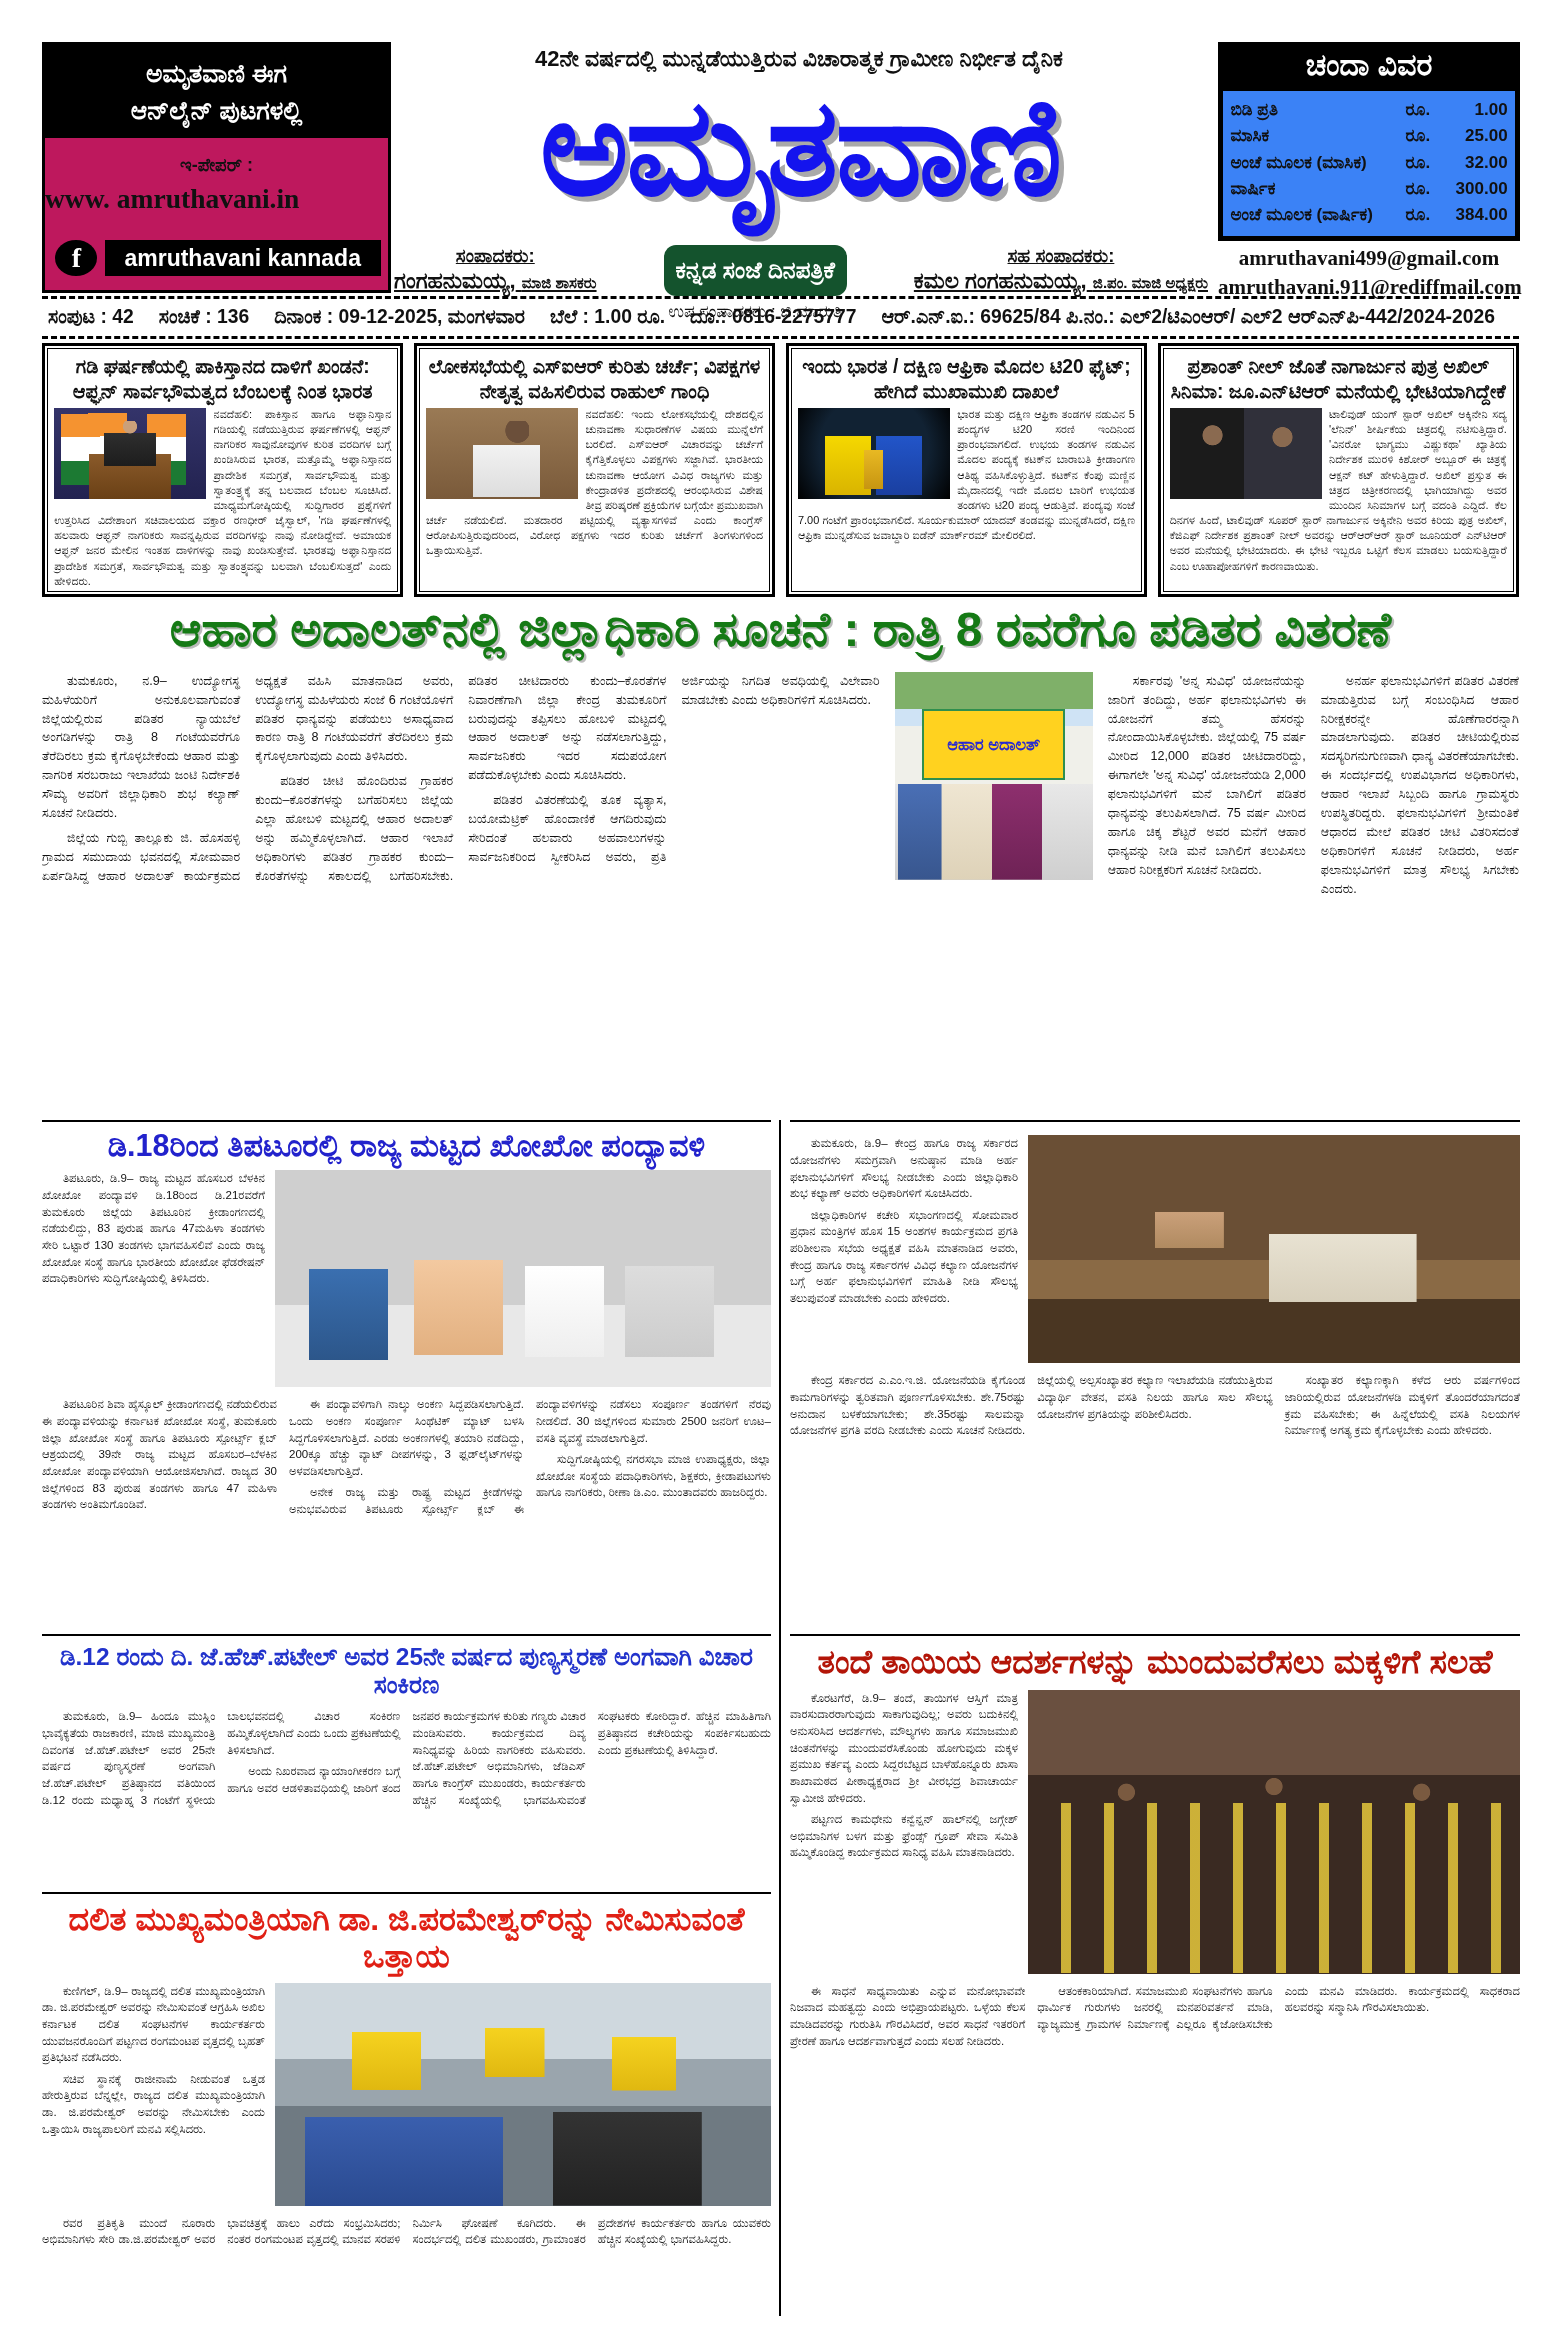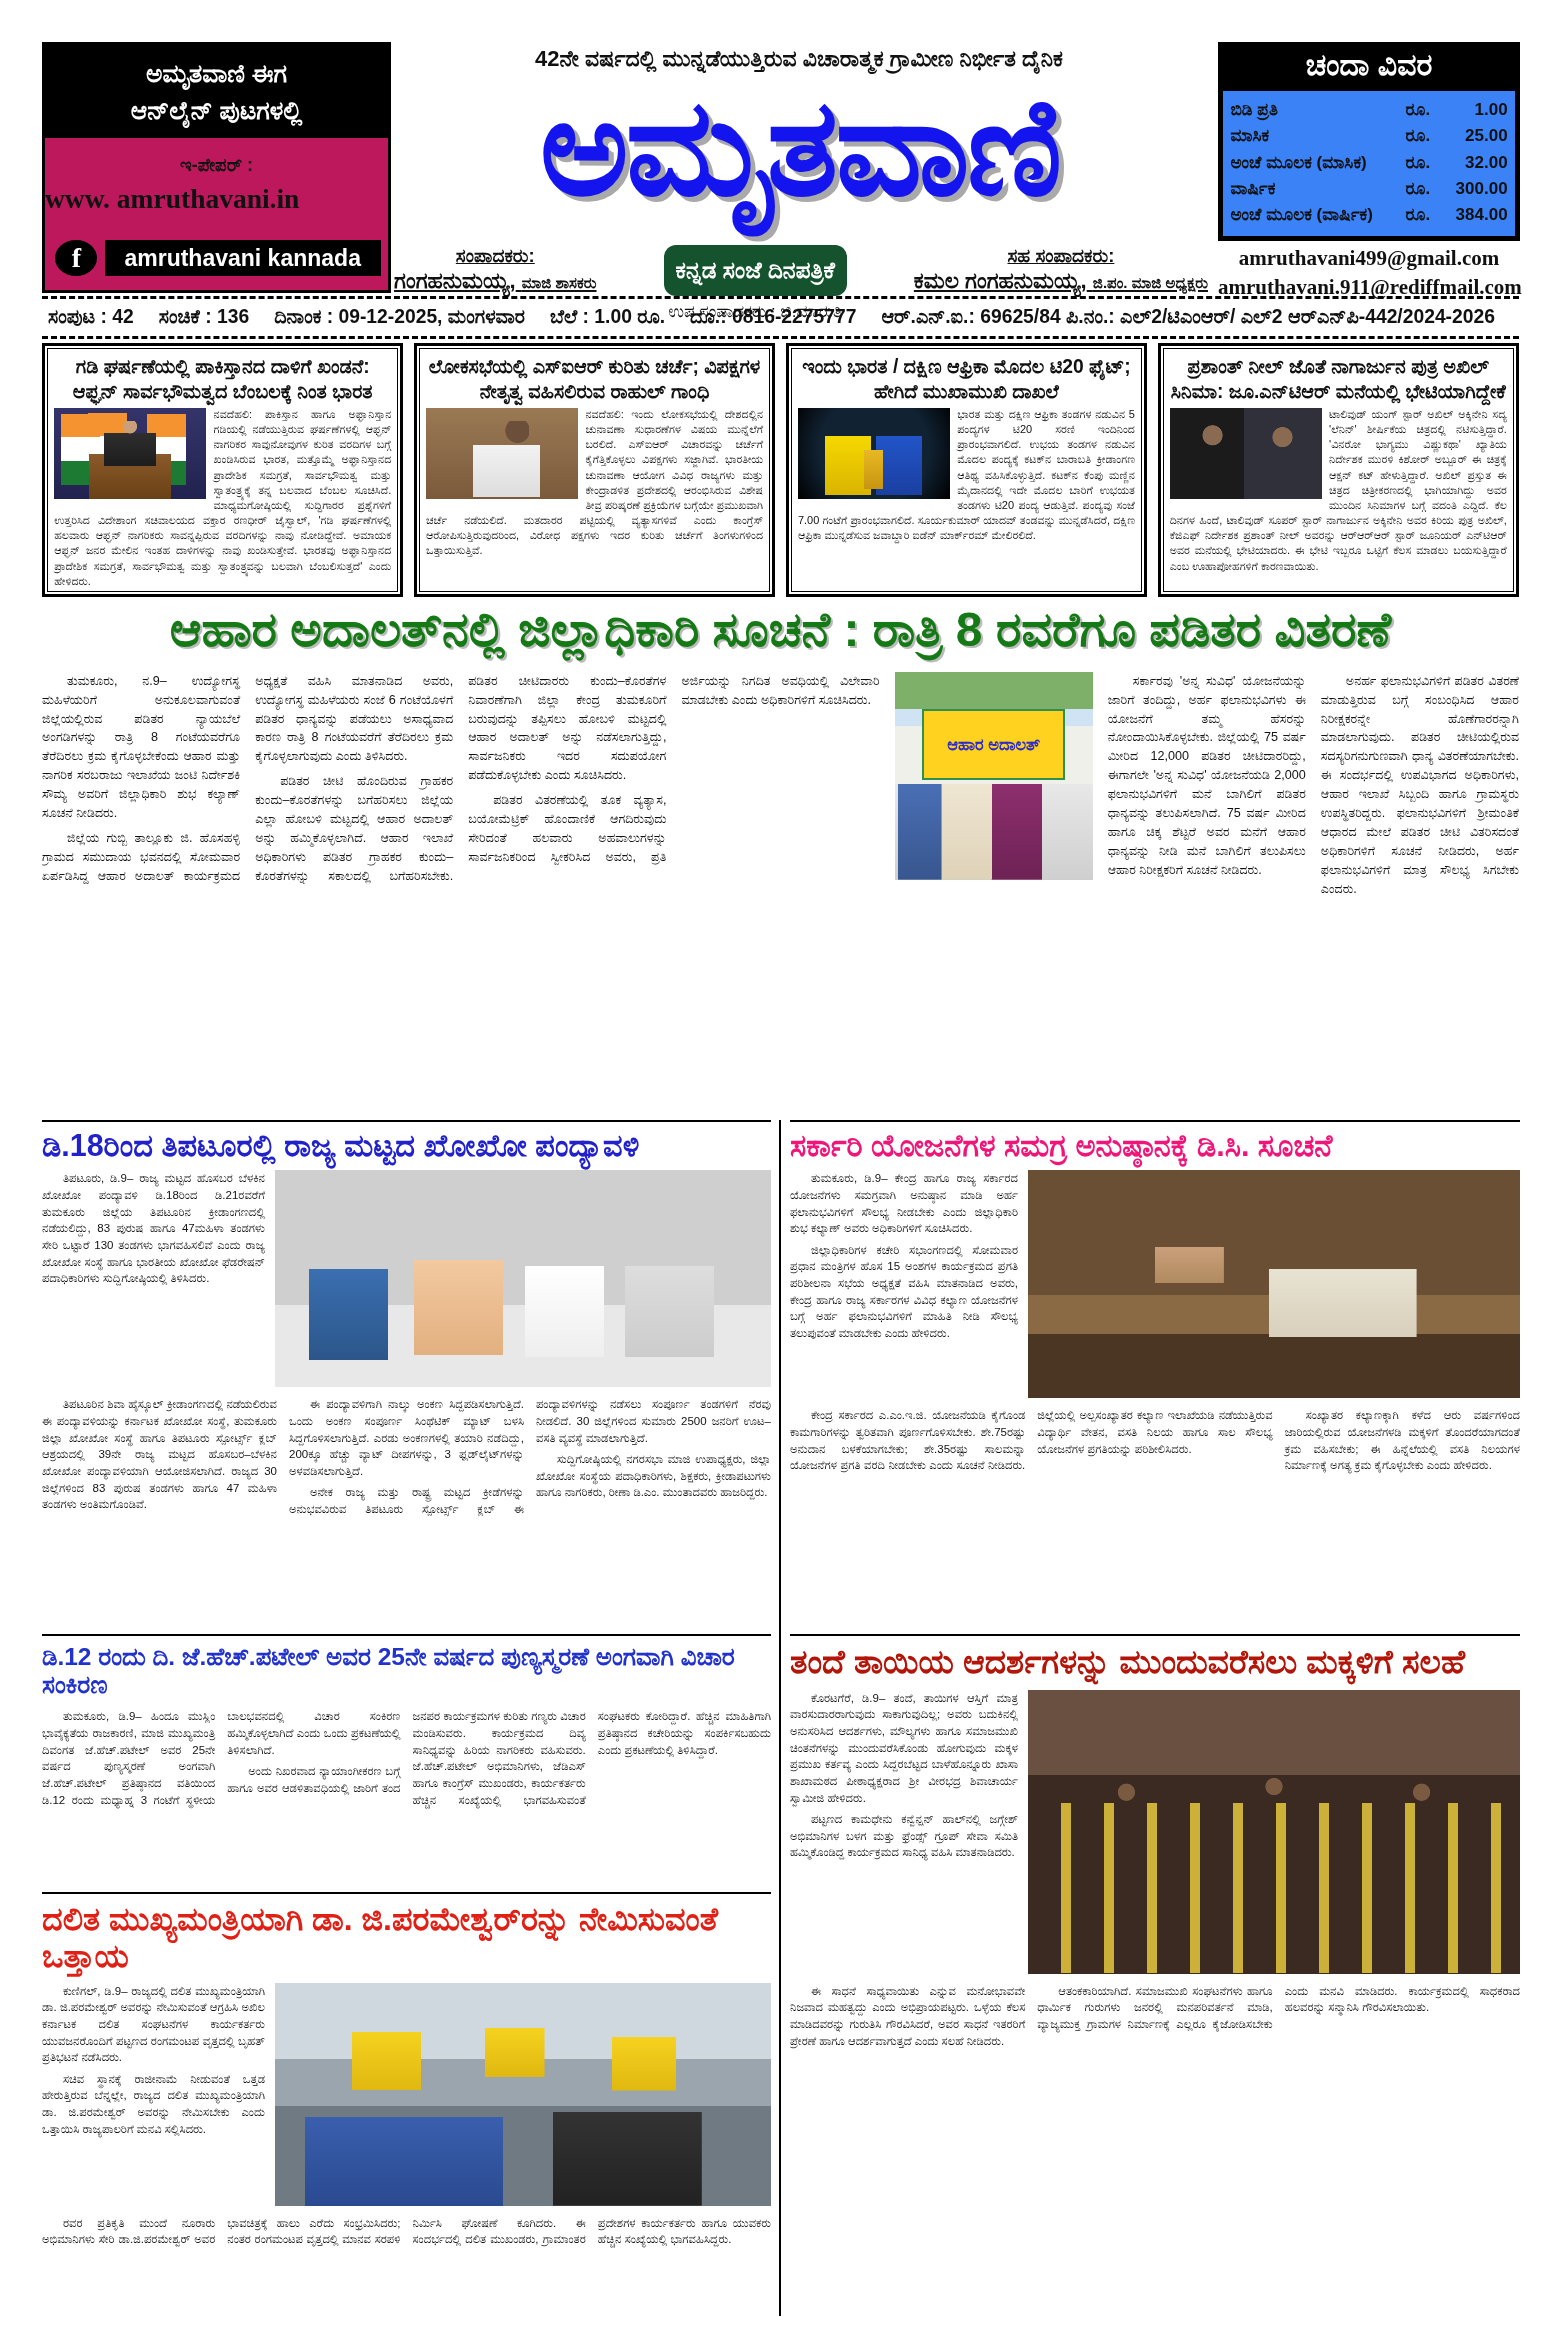--- a/index.html
+++ b/index.html
@@ -115,21 +115,21 @@
   
   .main-story { position:absolute; left:42px; top:604px; width:1477px; }
   .main-story h1 { color:#157a15; text-align:center; font-weight:bold; font-size:48px; line-height:1.1; text-shadow:2.2px 2.2px 0 #bbb; }
   .main-body { margin-top:15px; column-count:7; column-gap:15px; font-size:12.6px; line-height:1.5; text-align:justify; height:410px; overflow:hidden; }
   .main-body p { margin-bottom:6px; text-indent:25px; }
   .main-photo { width:100%; height:208px; margin:3px 0 6px; break-inside:avoid; }
 
   
   .vline { position:absolute; left:779px; top:1120px; width:2.2px; height:1196px; background:#000; }
   .sec { position:absolute; overflow:hidden; }
-  .sec h2 { text-align:left; font-weight:bold; }
+  .sec h2 { text-align:center; font-weight:bold; }
   .sec .flexrow { display:flex; gap:10.4px; margin-top:7.4px; }
   .sec .colnarrow { font-size:11.5px; line-height:1.45; text-align:justify; }
   .sec .colnarrow p { margin-bottom:4.5px; text-indent:21px; }
   .sec .cols { font-size:11.5px; line-height:1.45; text-align:justify; margin-top:9px; overflow:hidden; }
   .sec .cols p { margin-bottom:4.5px; text-indent:21px; }
 
   #row2L { left:42px; top:1120px; width:729px; height:513px; border-top:2.2px solid #000; padding-top:6px; }
   #row2L h2 { color:#2222cc; font-size:30.5px; line-height:1.15; }
   #row2L .colnarrow { width:223px; }
   #row2L .ph { flex:1; height:217px; }
@@ -296,21 +296,20 @@
     </div>
     <div class="cols">
       <p>ತಿಪಟೂರಿನ ಶಿವಾ ಹೈಸ್ಕೂಲ್ ಕ್ರೀಡಾಂಗಣದಲ್ಲಿ ನಡೆಯಲಿರುವ ಈ ಪಂದ್ಯಾವಳಿಯನ್ನು ಕರ್ನಾಟಕ ಖೋಖೋ ಸಂಸ್ಥೆ, ತುಮಕೂರು ಜಿಲ್ಲಾ ಖೋಖೋ ಸಂಸ್ಥೆ ಹಾಗೂ ತಿಪಟೂರು ಸ್ಪೋರ್ಟ್ಸ್ ಕ್ಲಬ್ ಆಶ್ರಯದಲ್ಲಿ 39ನೇ ರಾಜ್ಯ ಮಟ್ಟದ ಹೊಸಬರ–ಬೆಳಕಿನ ಖೋಖೋ ಪಂದ್ಯಾವಳಿಯಾಗಿ ಆಯೋಜಿಸಲಾಗಿದೆ. ರಾಜ್ಯದ 30 ಜಿಲ್ಲೆಗಳಿಂದ 83 ಪುರುಷ ತಂಡಗಳು ಹಾಗೂ 47 ಮಹಿಳಾ ತಂಡಗಳು ಅಂತಿಮಗೊಂಡಿವೆ.</p>
       <p>ಈ ಪಂದ್ಯಾವಳಿಗಾಗಿ ನಾಲ್ಕು ಅಂಕಣ ಸಿದ್ದಪಡಿಸಲಾಗುತ್ತಿದೆ. ಒಂದು ಅಂಕಣ ಸಂಪೂರ್ಣ ಸಿಂಥೆಟಿಕ್ ಮ್ಯಾಟ್ ಬಳಸಿ ಸಿದ್ದಗೊಳಿಸಲಾಗುತ್ತಿದೆ. ಎರಡು ಅಂಕಣಗಳಲ್ಲಿ ತಯಾರಿ ನಡೆದಿದ್ದು, 200ಕ್ಕೂ ಹೆಚ್ಚು ವ್ಯಾಟ್ ದೀಪಗಳನ್ನು, 3 ಫ್ಲಡ್‌ಲೈಟ್‌ಗಳನ್ನು ಅಳವಡಿಸಲಾಗುತ್ತಿದೆ.</p>
       <p>ಅನೇಕ ರಾಜ್ಯ ಮತ್ತು ರಾಷ್ಟ್ರ ಮಟ್ಟದ ಕ್ರೀಡೆಗಳನ್ನು ಅನುಭವವಿರುವ ತಿಪಟೂರು ಸ್ಪೋರ್ಟ್ಸ್ ಕ್ಲಬ್ ಈ ಪಂದ್ಯಾವಳಿಗಳನ್ನು ನಡೆಸಲು ಸಂಪೂರ್ಣ ತಂಡಗಳಿಗೆ ನೆರವು ನೀಡಲಿದೆ. 30 ಜಿಲ್ಲೆಗಳಿಂದ ಸುಮಾರು 2500 ಜನರಿಗೆ ಊಟ–ವಸತಿ ವ್ಯವಸ್ಥೆ ಮಾಡಲಾಗುತ್ತಿದೆ.</p>
       <p>ಸುದ್ದಿಗೋಷ್ಠಿಯಲ್ಲಿ ನಗರಸಭಾ ಮಾಜಿ ಉಪಾಧ್ಯಕ್ಷರು, ಜಿಲ್ಲಾ ಖೋಖೋ ಸಂಸ್ಥೆಯ ಪದಾಧಿಕಾರಿಗಳು, ಶಿಕ್ಷಕರು, ಕ್ರೀಡಾಪಟುಗಳು ಹಾಗೂ ನಾಗರಿಕರು, ರೀಣಾ ಡಿ.ಎಂ. ಮುಂತಾದವರು ಹಾಜರಿದ್ದರು.</p>
     </div>
   </div>
 
   <div class="sec" id="row2R">
-    <h2>ಸರ್ಕಾರಿ ಯೋಜನೆಗಳ ಸಮಗ್ರ ಅನುಷ್ಠಾನಕ್ಕೆ ಡಿ.ಸಿ. ಸೂಚನೆ</h2>
     <div class="flexrow">
       <div class="colnarrow">
         <p>ತುಮಕೂರು, ಡಿ.9– ಕೇಂದ್ರ ಹಾಗೂ ರಾಜ್ಯ ಸರ್ಕಾರದ ಯೋಜನೆಗಳು ಸಮಗ್ರವಾಗಿ ಅನುಷ್ಠಾನ ಮಾಡಿ ಅರ್ಹ ಫಲಾನುಭವಿಗಳಿಗೆ ಸೌಲಭ್ಯ ನೀಡಬೇಕು ಎಂದು ಜಿಲ್ಲಾಧಿಕಾರಿ ಶುಭ ಕಲ್ಯಾಣ್ ಅವರು ಅಧಿಕಾರಿಗಳಿಗೆ ಸೂಚಿಸಿದರು.</p>
         <p>ಜಿಲ್ಲಾಧಿಕಾರಿಗಳ ಕಚೇರಿ ಸಭಾಂಗಣದಲ್ಲಿ ಸೋಮವಾರ ಪ್ರಧಾನ ಮಂತ್ರಿಗಳ ಹೊಸ 15 ಅಂಶಗಳ ಕಾರ್ಯಕ್ರಮದ ಪ್ರಗತಿ ಪರಿಶೀಲನಾ ಸಭೆಯ ಅಧ್ಯಕ್ಷತೆ ವಹಿಸಿ ಮಾತನಾಡಿದ ಅವರು, ಕೇಂದ್ರ ಹಾಗೂ ರಾಜ್ಯ ಸರ್ಕಾರಗಳ ವಿವಿಧ ಕಲ್ಯಾಣ ಯೋಜನೆಗಳ ಬಗ್ಗೆ ಅರ್ಹ ಫಲಾನುಭವಿಗಳಿಗೆ ಮಾಹಿತಿ ನೀಡಿ ಸೌಲಭ್ಯ ತಲುಪುವಂತೆ ಮಾಡಬೇಕು ಎಂದು ಹೇಳಿದರು.</p>
       </div>
       <div class="ph ph-meeting"></div>
     </div>
     <div class="cols">
       <p>ಕೇಂದ್ರ ಸರ್ಕಾರದ ಎ.ಎಂ.ಇ.ಜಿ. ಯೋಜನೆಯಡಿ ಕೈಗೊಂಡ ಕಾಮಗಾರಿಗಳನ್ನು ತ್ವರಿತವಾಗಿ ಪೂರ್ಣಗೊಳಿಸಬೇಕು. ಶೇ.75ರಷ್ಟು ಅನುದಾನ ಬಳಕೆಯಾಗಬೇಕು; ಶೇ.35ರಷ್ಟು ಸಾಲಮನ್ನಾ ಯೋಜನೆಗಳ ಪ್ರಗತಿ ವರದಿ ನೀಡಬೇಕು ಎಂದು ಸೂಚನೆ ನೀಡಿದರು. ಜಿಲ್ಲೆಯಲ್ಲಿ ಅಲ್ಪಸಂಖ್ಯಾತರ ಕಲ್ಯಾಣ ಇಲಾಖೆಯಡಿ ನಡೆಯುತ್ತಿರುವ ವಿದ್ಯಾರ್ಥಿ ವೇತನ, ವಸತಿ ನಿಲಯ ಹಾಗೂ ಸಾಲ ಸೌಲಭ್ಯ ಯೋಜನೆಗಳ ಪ್ರಗತಿಯನ್ನು ಪರಿಶೀಲಿಸಿದರು.</p>
       <p>ಸಂಖ್ಯಾತರ ಕಲ್ಯಾಣಕ್ಕಾಗಿ ಕಳೆದ ಆರು ವರ್ಷಗಳಿಂದ ಜಾರಿಯಲ್ಲಿರುವ ಯೋಜನೆಗಳಡಿ ಮಕ್ಕಳಿಗೆ ತೊಂದರೆಯಾಗದಂತೆ ಕ್ರಮ ವಹಿಸಬೇಕು; ಈ ಹಿನ್ನೆಲೆಯಲ್ಲಿ ವಸತಿ ನಿಲಯಗಳ ನಿರ್ಮಾಣಕ್ಕೆ ಅಗತ್ಯ ಕ್ರಮ ಕೈಗೊಳ್ಳಬೇಕು ಎಂದು ಹೇಳಿದರು.</p>

